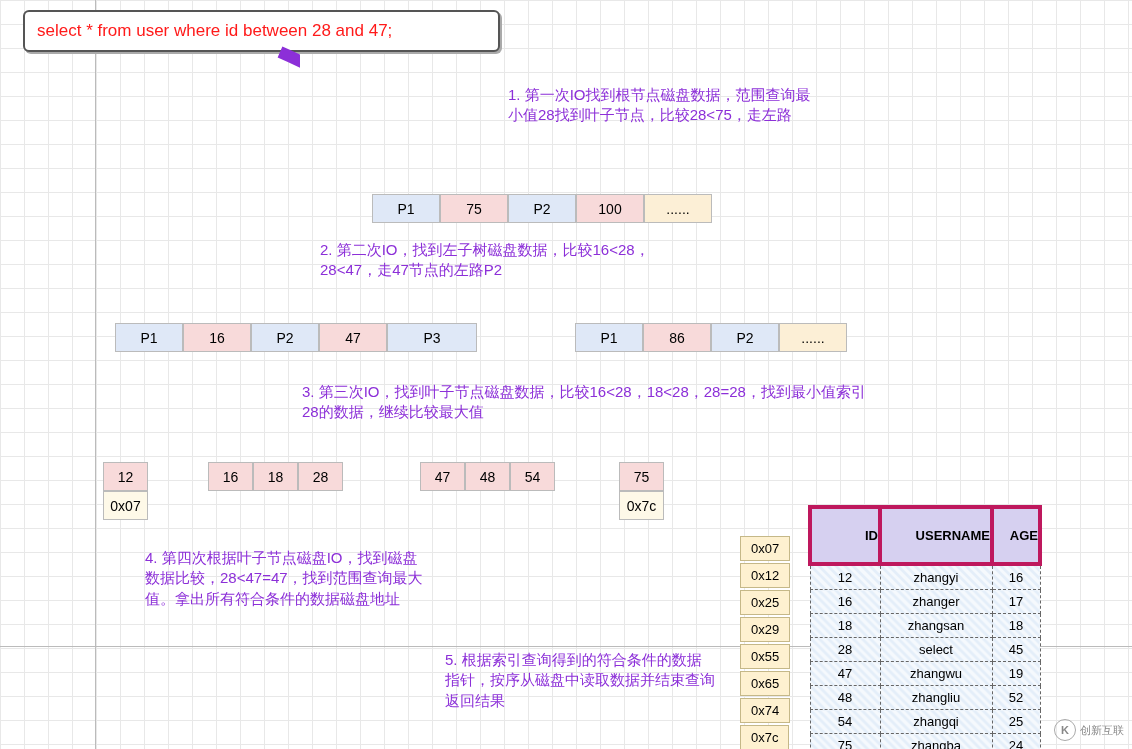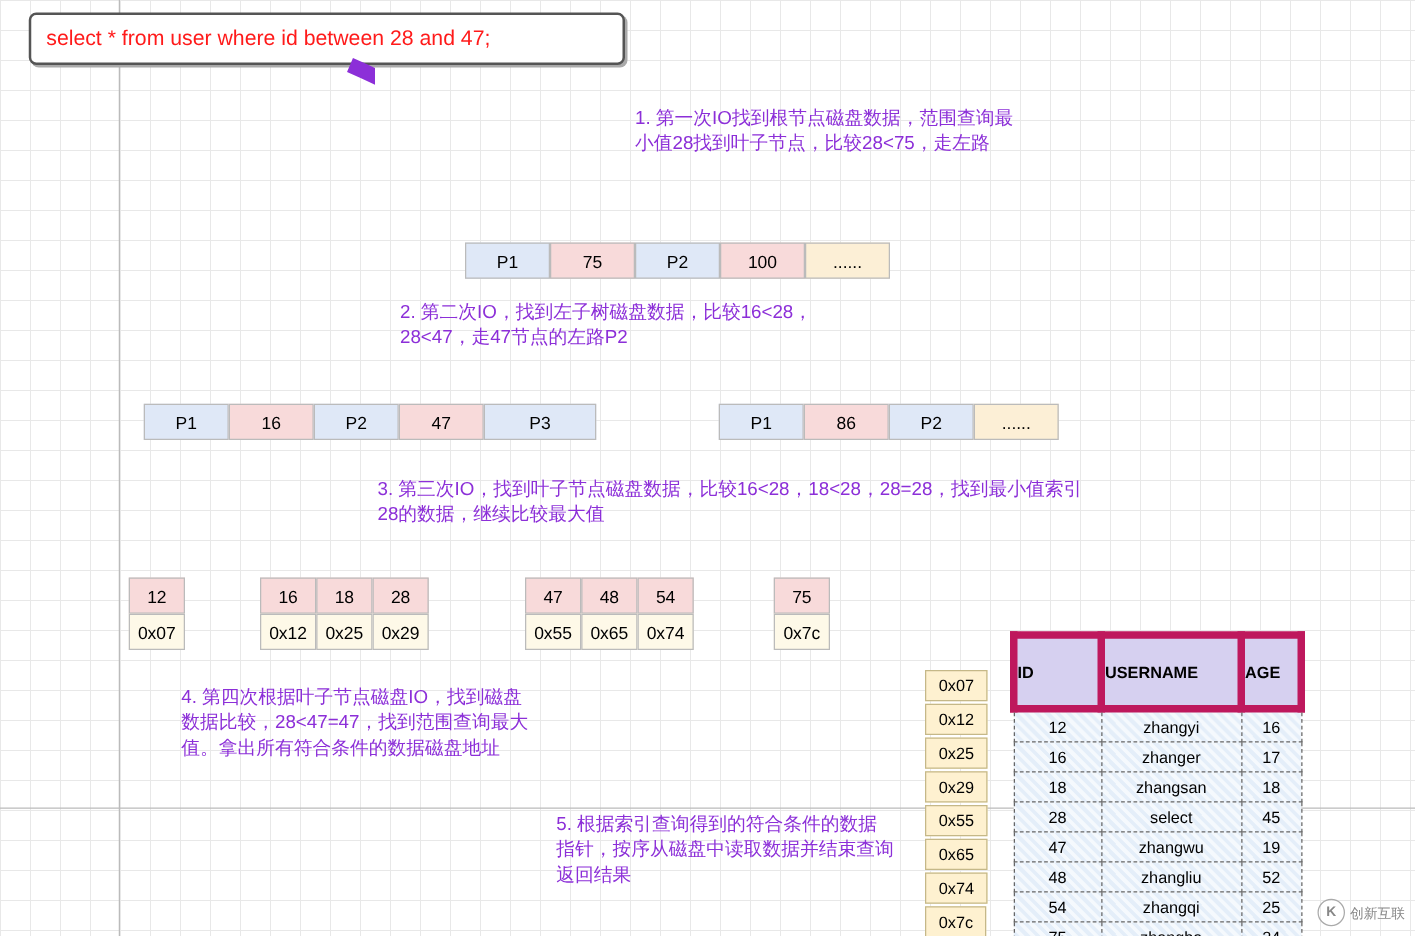--- a/index.html
+++ b/index.html
@@ -7,21 +7,21 @@
 .grid{position:absolute;inset:0;background-image:linear-gradient(#e8e8e8 1px,transparent 1px),linear-gradient(90deg,#e8e8e8 1px,transparent 1px);background-size:24px 24px}
 .hline{position:absolute;left:0;right:0;top:646px;border-top:1px solid #bbb}
 .vline{position:absolute;top:0;bottom:0;left:95px;border-left:1px solid #bbb}
 .sql-box{position:absolute;left:23px;top:10px;width:477px;height:42px;background:#fff;border:2px solid #555;border-radius:6px;color:#ff1a1a;font-size:17px;padding:9px 12px;box-shadow:2px 2px 0 #aaa}
 .cell{display:inline-flex;align-items:center;justify-content:center;height:29px;font-size:14px;border:1px solid #bbb;vertical-align:top}
 .blue{background:#dfe8f7}.pink{background:#f8dada}.tan{background:#fcefd6}.beige{background:#fef9e8}
 .node{position:absolute;white-space:nowrap}
 .txt{position:absolute;color:#8c2fd8;font-size:15px;line-height:1.35}
 svg.arrows{position:absolute;inset:0;pointer-events:none}
 .tbl{position:absolute;left:808px;top:505px;border-collapse:collapse;font-size:13px}
-.tbl th{background:#d6d0f0;border:6px solid #be185d;padding:19px 0;text-align:left}
+.tbl th{background:#d6d0f0;border:4px solid #be185d;padding:19px 0;text-align:right}
 .tbl th:nth-child(1){width:70px}.tbl th:nth-child(2){width:112px}.tbl th:nth-child(3){width:48px}
 .tbl td{border:1px dashed #666;padding:4px 0;text-align:center;background:repeating-linear-gradient(45deg,#f5f9fd,#f5f9fd 3px,#e4eef9 3px,#e4eef9 6px)}
 .ptr{position:absolute;background:#fef1d0;border:1px solid #c5b888;font-size:13px;padding:4px 10px}
 .logo{position:absolute;right:8px;bottom:8px;font-size:11px;color:#888;display:flex;align-items:center;gap:4px}
 .logo .c{width:22px;height:22px;border:1px solid #aaa;border-radius:50%;display:flex;align-items:center;justify-content:center;font-weight:bold}
 </style>
 </head>
 <body>
 
 <div class="grid"></div>
@@ -71,25 +71,23 @@
 <div class="node" style="left:575px;top:323px">
 <span class="cell blue" style="width:68px">P1</span><span class="cell pink" style="width:68px">86</span><span class="cell blue" style="width:68px">P2</span><span class="cell tan" style="width:68px">......</span>
 </div>
 
 <div class="node" style="left:103px;top:462px">
 <div><span class="cell pink" style="width:45px">12</span></div>
 <div><span class="cell beige" style="width:45px">0x07</span></div>
 </div>
 <div class="node" style="left:208px;top:462px">
 <div><span class="cell pink" style="width:45px">16</span><span class="cell pink" style="width:45px">18</span><span class="cell pink" style="width:45px">28</span></div>
-<div><span class="cell beige" style="width:45px">0x12</span><span class="cell beige" style="width:45px">0x25</span><span class="cell beige" style="width:45px">0x29</span></div>
 </div>
 <div class="node" style="left:420px;top:462px">
 <div><span class="cell pink" style="width:45px">47</span><span class="cell pink" style="width:45px">48</span><span class="cell pink" style="width:45px">54</span></div>
-<div><span class="cell beige" style="width:45px">0x55</span><span class="cell beige" style="width:45px">0x65</span><span class="cell beige" style="width:45px">0x74</span></div>
 </div>
 <div class="node" style="left:619px;top:462px">
 <div><span class="cell pink" style="width:45px">75</span></div>
 <div><span class="cell beige" style="width:45px">0x7c</span></div>
 </div>
 
 <div class="ptr" style="left:740px;top:536px">0x07</div>
 <div class="ptr" style="left:740px;top:563px">0x12</div>
 <div class="ptr" style="left:740px;top:590px">0x25</div>
 <div class="ptr" style="left:740px;top:617px">0x29</div>

